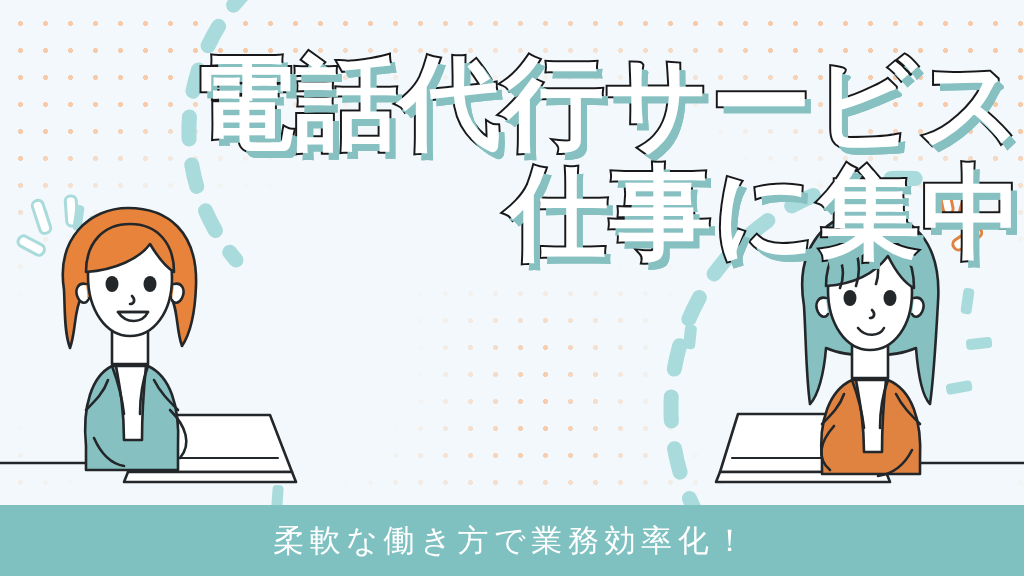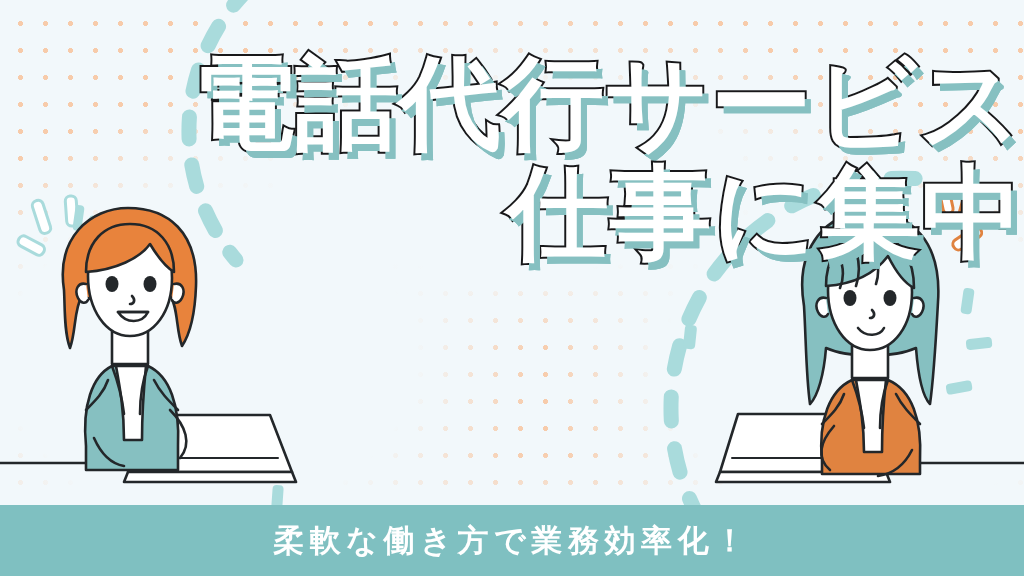--- a/index.html
+++ b/index.html
@@ -125,21 +125,21 @@
     height: 71px;
     background: #7fc0c1;
     display: flex;
     align-items: center;
     justify-content: center;
     z-index: 10;
   }
   #banner-text {
     color: #ffffff;
     font-size: 31px;
-    font-weight: 700;
+    font-weight: 400;
     letter-spacing: 0.18em;
     line-height: 1;
     white-space: nowrap;
   }
 
   
   .person {
     position: absolute;
     z-index: 5;
   }

